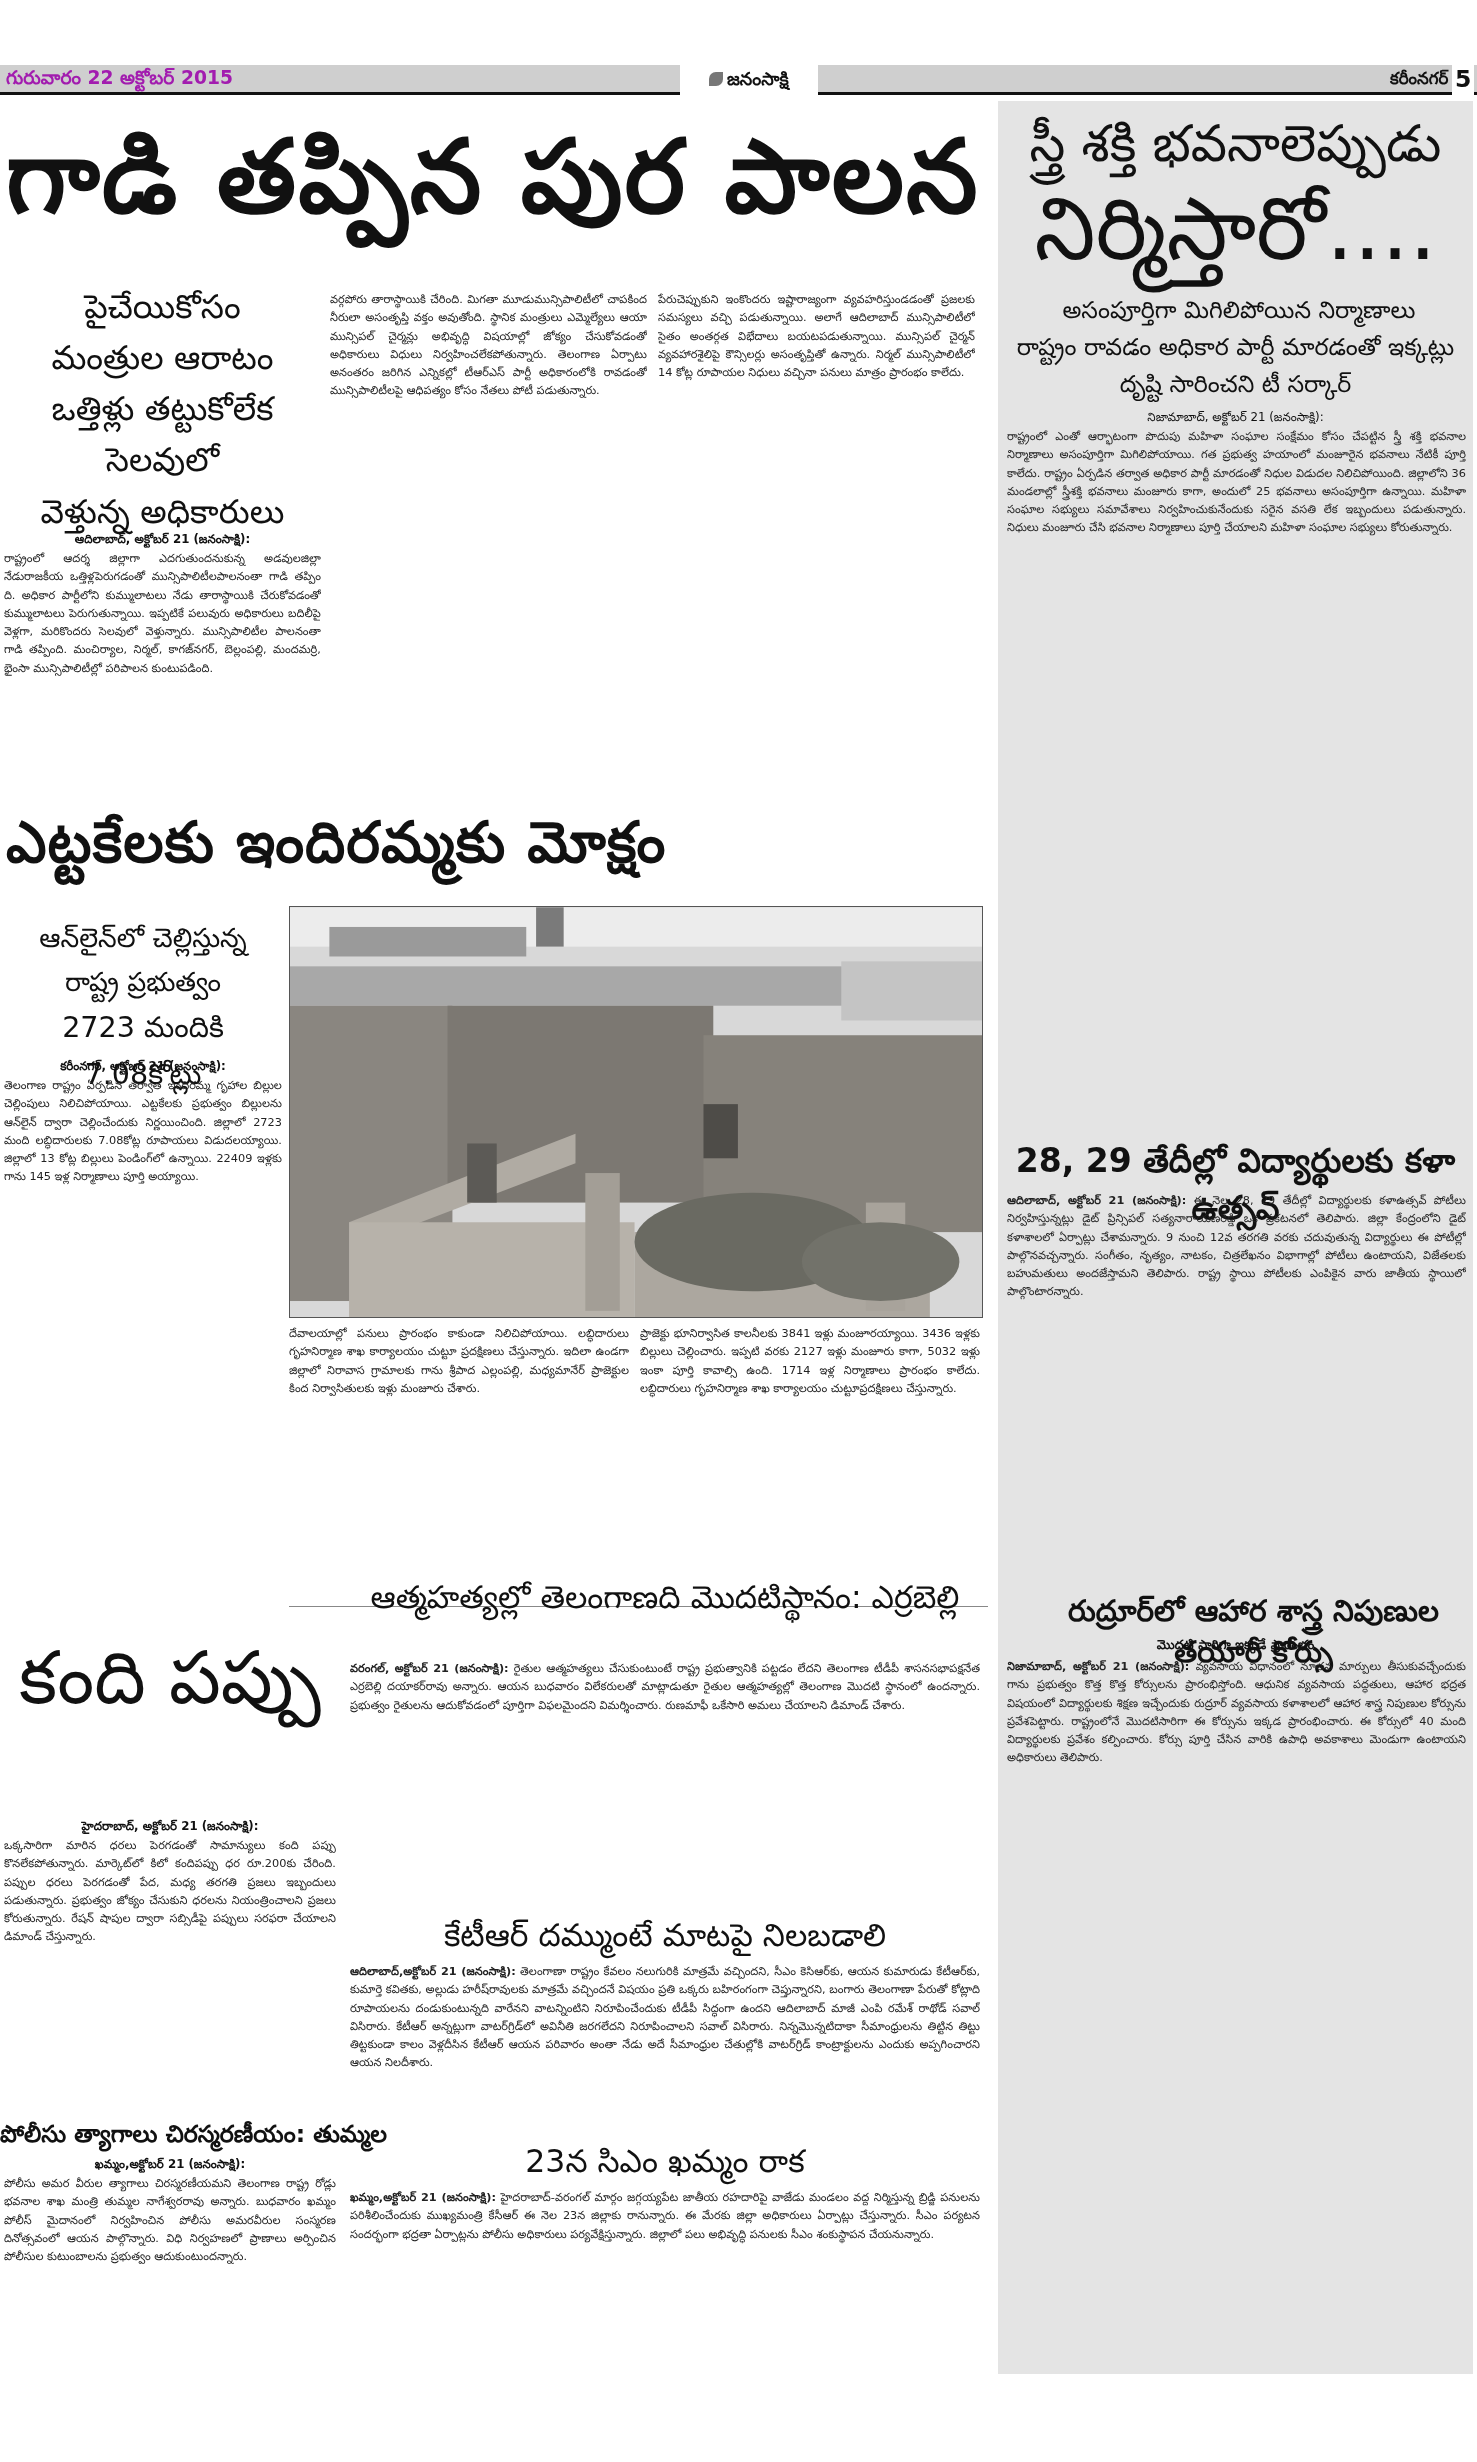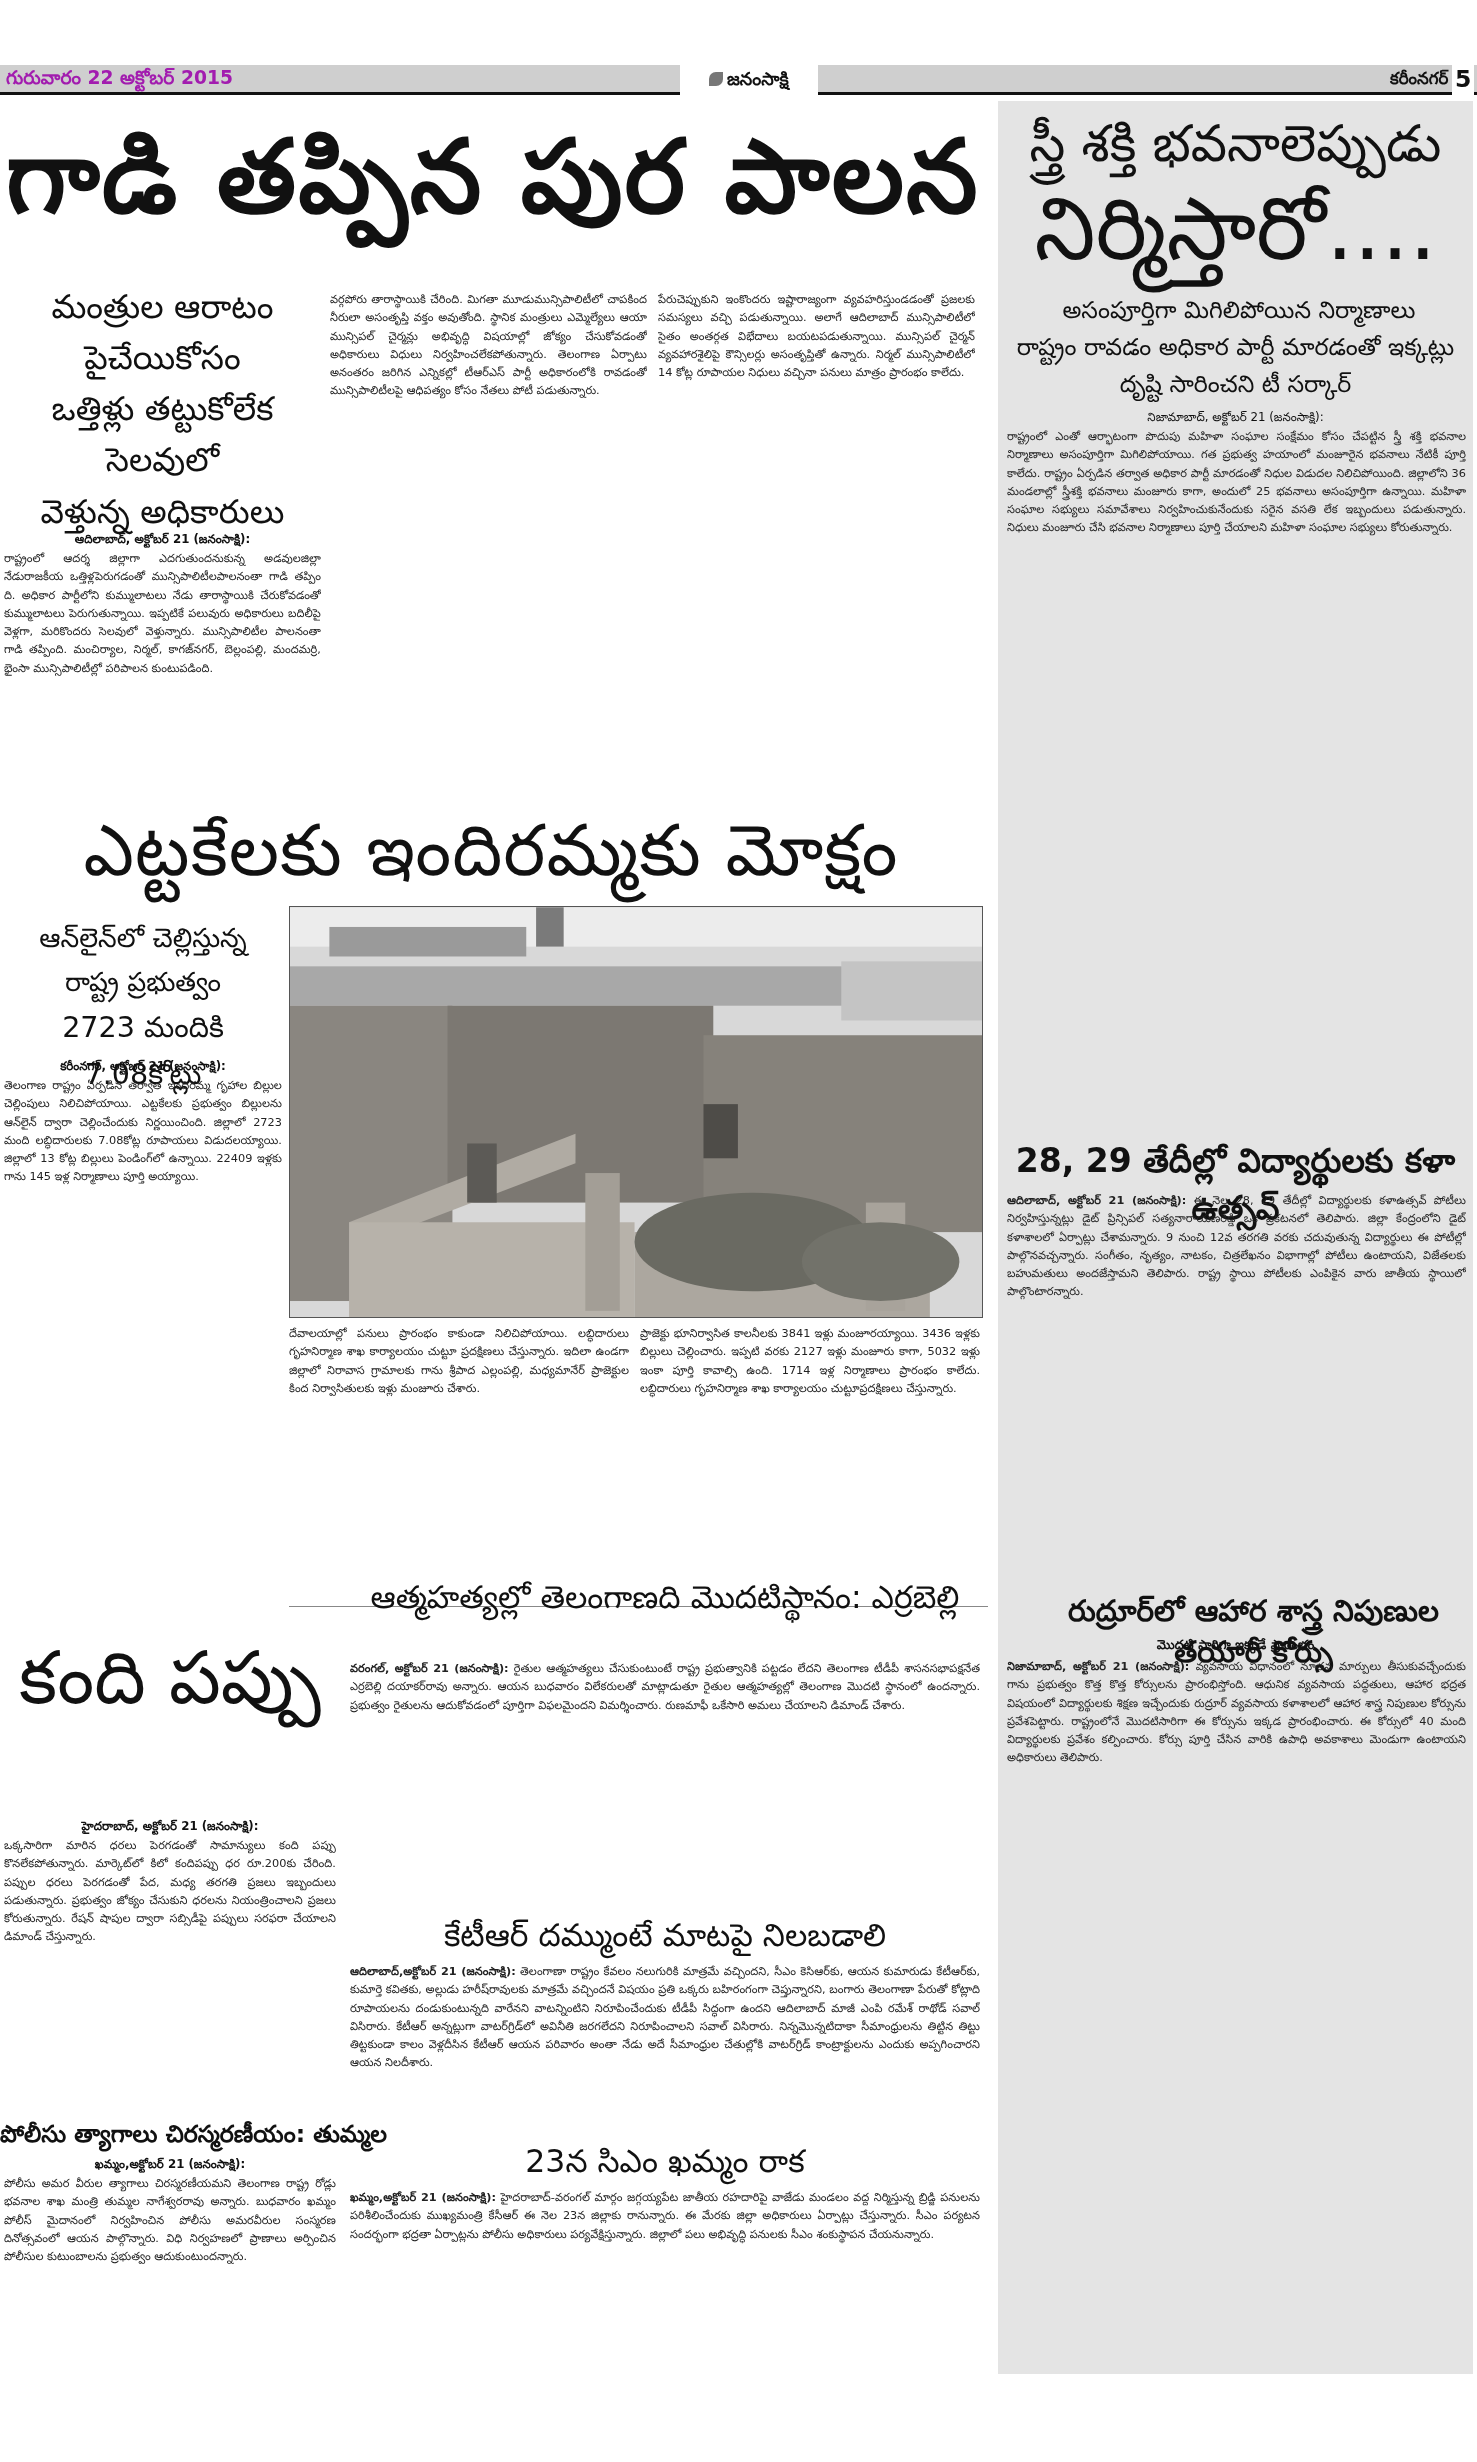--- a/index.html
+++ b/index.html
@@ -23,21 +23,21 @@
 
   .rb-title1 { left: 998px; top: 116px; width: 475px; text-align: center; font-size: 51px; line-height: 1.1; }
   .rb-title2 { left: 998px; top: 182px; width: 475px; text-align: center; font-size: 87px; line-height: 1.1; }
   .rb-sub { left: 998px; width: 475px; text-align: center; font-size: 23.6px; }
 
   .sub-stack { left: 0; width: 325px; text-align: center; font-size: 33px; line-height: 1.55; }
   .dateline { font-size: 11.8px; font-weight: bold; text-align: center; }
   .bodytext { font-size: 11.3px; line-height: 1.62; text-align: justify; color: #222; }
   .bodytext .dl { font-weight: bold; }
 
-  .h-second { left: 5.9px; top: 808px; width: 970px; font-size: 71px; font-weight: normal; line-height: 1.2; white-space: nowrap; letter-spacing: 1px; text-align: center; }
+  .h-second { left: 5.9px; top: 808px; width: 970px; font-size: 57px; font-weight: bold; line-height: 1.2; white-space: nowrap; letter-spacing: 1px; }
 
   .photo { left: 289px; top: 906px; width: 694px; height: 412px; border: 1px solid #555; overflow: hidden; background: #bdbdbd; }
 
   .h-side { text-align: center; }
   .rule { background: #888; height: 1px; }
 </style>
 </head>
 <body>
 
 <div class="abs masthead">
@@ -47,22 +47,22 @@
   </div>
   <div class="abs mh-region">కరీంనగర్</div>
   <div class="abs mh-page">5</div>
 </div>
 
 <div class="abs right-col"></div>
 
 <div class="abs h-main">గాడి తప్పిన పుర పాలన</div>
 
 <div class="abs sub-stack" style="top:281px;">
+  <div>పైచేయికోసం</div>
   <div>మంత్రుల ఆరాటం</div>
-  <div>పైచేయికోసం</div>
   <div>ఒత్తిళ్లు తట్టుకోలేక</div>
   <div>సెలవులో</div>
   <div>వెళ్తున్న అధికారులు</div>
 </div>
 <div class="abs dateline" style="left:0;top:532px;width:325px;">ఆదిలాబాద్, అక్టోబర్ 21 (జనంసాక్షి):</div>
 <div class="abs bodytext" style="left:3.9px;top:550px;width:317px;height:246px;overflow:hidden;">రాష్ట్రంలో ఆదర్శ జిల్లాగా ఎదగుతుందనుకున్న అడవులజిల్లా నేడురాజకీయ ఒత్తిళ్లపెరుగడంతో మున్సిపాలిటీలపాలనంతా గాడి తప్పిం ది. అధికార పార్టీలోని కుమ్ములాటలు నేడు తారాస్థాయికి చేరుకోవడంతో కుమ్ములాటలు పెరుగుతున్నాయి. ఇప్పటికే పలువురు అధికారులు బదిలీపై వెళ్లగా, మరికొందరు సెలవులో వెళ్తున్నారు. మున్సిపాలిటీల పాలనంతా గాడి తప్పింది. మంచిర్యాల, నిర్మల్, కాగజ్‌నగర్, బెల్లంపల్లి, మందమర్రి, భైంసా మున్సిపాలిటీల్లో పరిపాలన కుంటుపడింది.</div>
 <div class="abs bodytext" style="left:330px;top:291px;width:317px;height:507px;overflow:hidden;">వర్గపోరు తారాస్థాయికి చేరింది. మిగతా మూడుమున్సిపాలిటీలో చాపకింద నీరులా అసంతృప్తి వక్తం అవుతోంది. స్థానిక మంత్రులు ఎమ్మెల్యేలు ఆయా మున్సిపల్ చైర్మన్లు అభివృద్ధి విషయాల్లో జోక్యం చేసుకోవడంతో అధికారులు విధులు నిర్వహించలేకపోతున్నారు. తెలంగాణ ఏర్పాటు అనంతరం జరిగిన ఎన్నికల్లో టీఆర్‌ఎస్ పార్టీ అధికారంలోకి రావడంతో మున్సిపాలిటీలపై ఆధిపత్యం కోసం నేతలు పోటీ పడుతున్నారు.</div>
 <div class="abs bodytext" style="left:658px;top:291px;width:317px;height:507px;overflow:hidden;">పేరుచెప్పుకుని ఇంకొందరు ఇష్టారాజ్యంగా వ్యవహరిస్తుండడంతో ప్రజలకు సమస్యలు వచ్చి పడుతున్నాయి. అలాగే ఆదిలాబాద్ మున్సిపాలిటీలో సైతం అంతర్గత విభేదాలు బయటపడుతున్నాయి. మున్సిపల్ చైర్మన్ వ్యవహారశైలిపై కౌన్సిలర్లు అసంతృప్తితో ఉన్నారు. నిర్మల్ మున్సిపాలిటీలో 14 కోట్ల రూపాయల నిధులు వచ్చినా పనులు మాత్రం ప్రారంభం కాలేదు.</div>
 
 <div class="abs rb-title1">స్త్రీ శక్తి భవనాలెప్పుడు</div>

